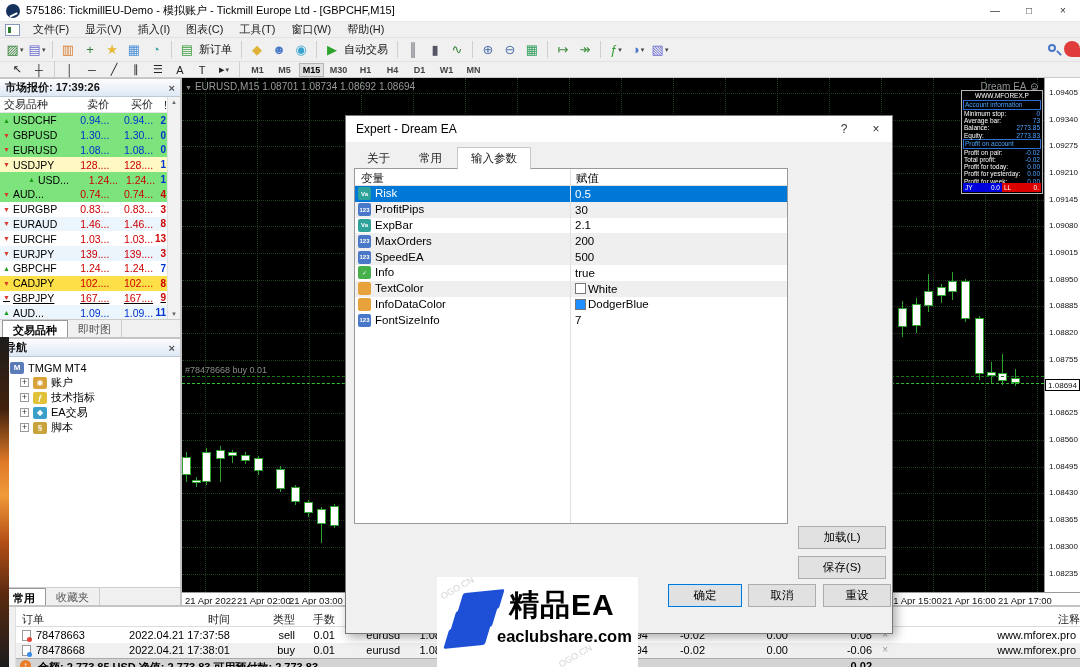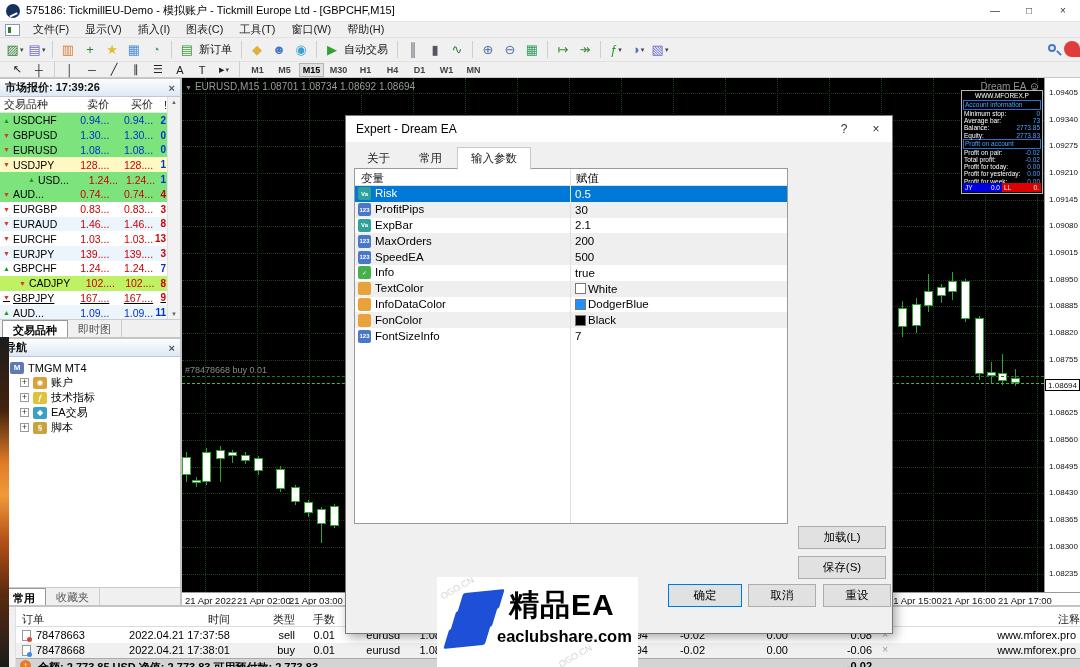--- a/index.html
+++ b/index.html
@@ -391,21 +391,21 @@
         </div>
         <div class="mwrow" style="background: rgb(255, 255, 255);">
           <span class="sym">
             <span class="arr" style="color: rgb(26, 156, 26);">▲</span>
             <span>GBPCHF</span>
           </span>
           <span class="bid" style="color: rgb(204, 0, 0);">1.24...</span>
           <span class="ask" style="color: rgb(204, 0, 0);">1.24...</span>
           <span class="sp" style="color: rgb(0, 51, 204);">7</span>
         </div>
-        <div class="mwrow" style="background: #bef264; padding-left: 16px;">
+        <div class="mwrow" style="background: #fde047;">
           <span class="sym">
             <span class="arr" style="color: rgb(212, 59, 42);">▼</span>
             <span>CADJPY</span>
           </span>
           <span class="bid" style="color: rgb(204, 0, 0);">102....</span>
           <span class="ask" style="color: rgb(204, 0, 0);">102....</span>
           <span class="sp" style="color: rgb(204, 0, 0);">8</span>
         </div>
         <div class="mwrow" style="background: rgb(255, 255, 255); text-decoration: underline;">
           <span class="sym">
@@ -789,30 +789,20 @@
           <div class="prow">
             <span class="pname">
               <span class="pi" style="background: rgb(232, 162, 60);"></span>
               <span>InfoDataColor</span>
             </span>
             <span class="pval">
               <span class="swatch" style="background: rgb(30, 144, 255);"></span>
               <span>DodgerBlue</span>
             </span>
           </div>
-          <div class="prow alt">
-            <span class="pname">
-              <span class="pi" style="background: rgb(232, 162, 60);"></span>
-              <span>FonColor</span>
-            </span>
-            <span class="pval">
-              <span class="swatch" style="background: rgb(0, 0, 0);"></span>
-              <span>Black</span>
-            </span>
-          </div>
           <div class="prow">
             <span class="pname">
               <span class="pi" style="background: rgb(74, 120, 200);">123</span>
               <span>FontSizeInfo</span>
             </span>
             <span class="pval">
               <span>7</span>
             </span>
           </div>
         </div>

